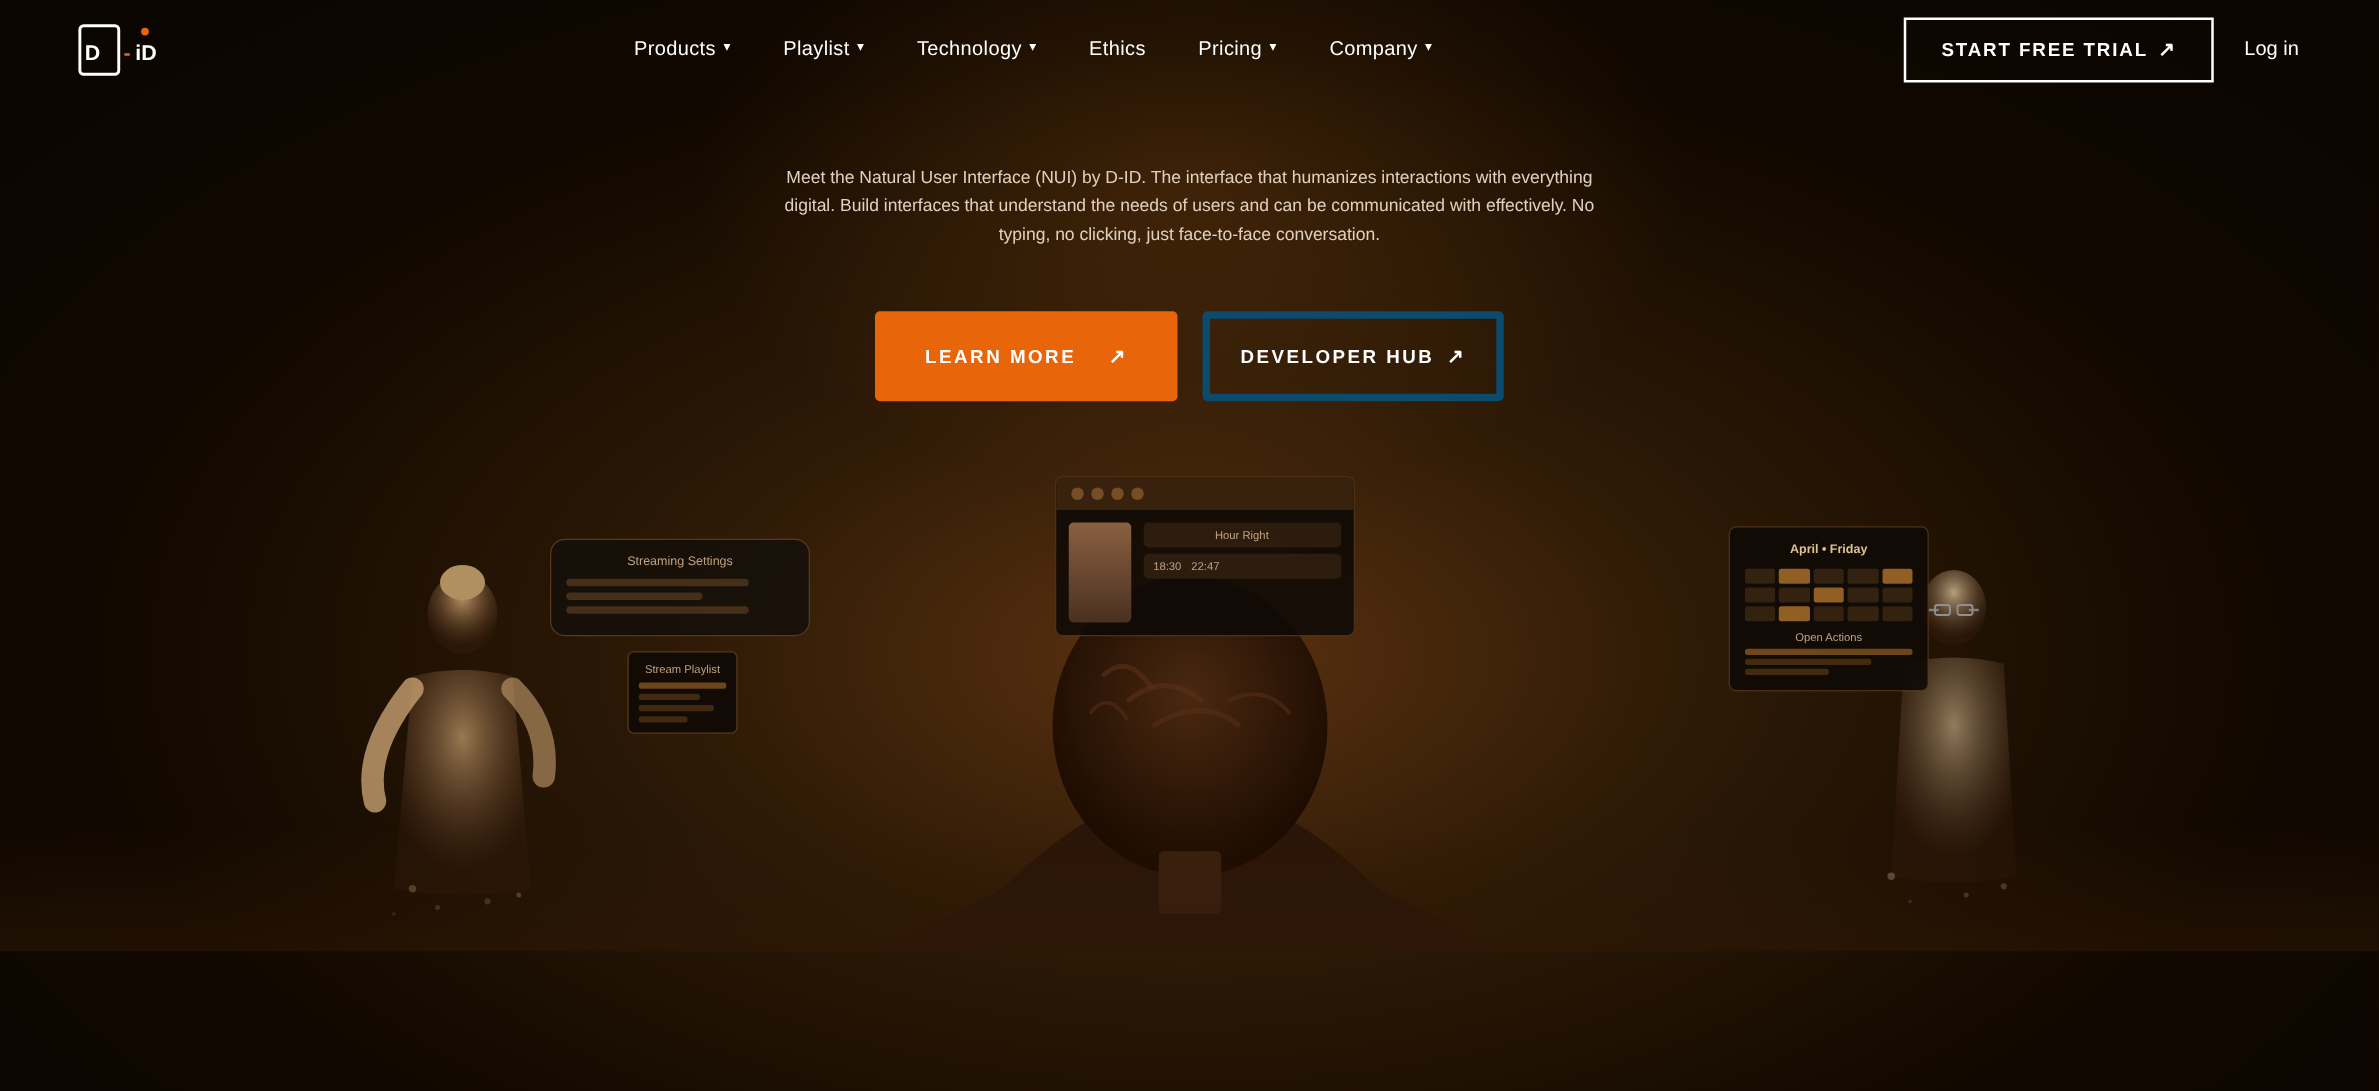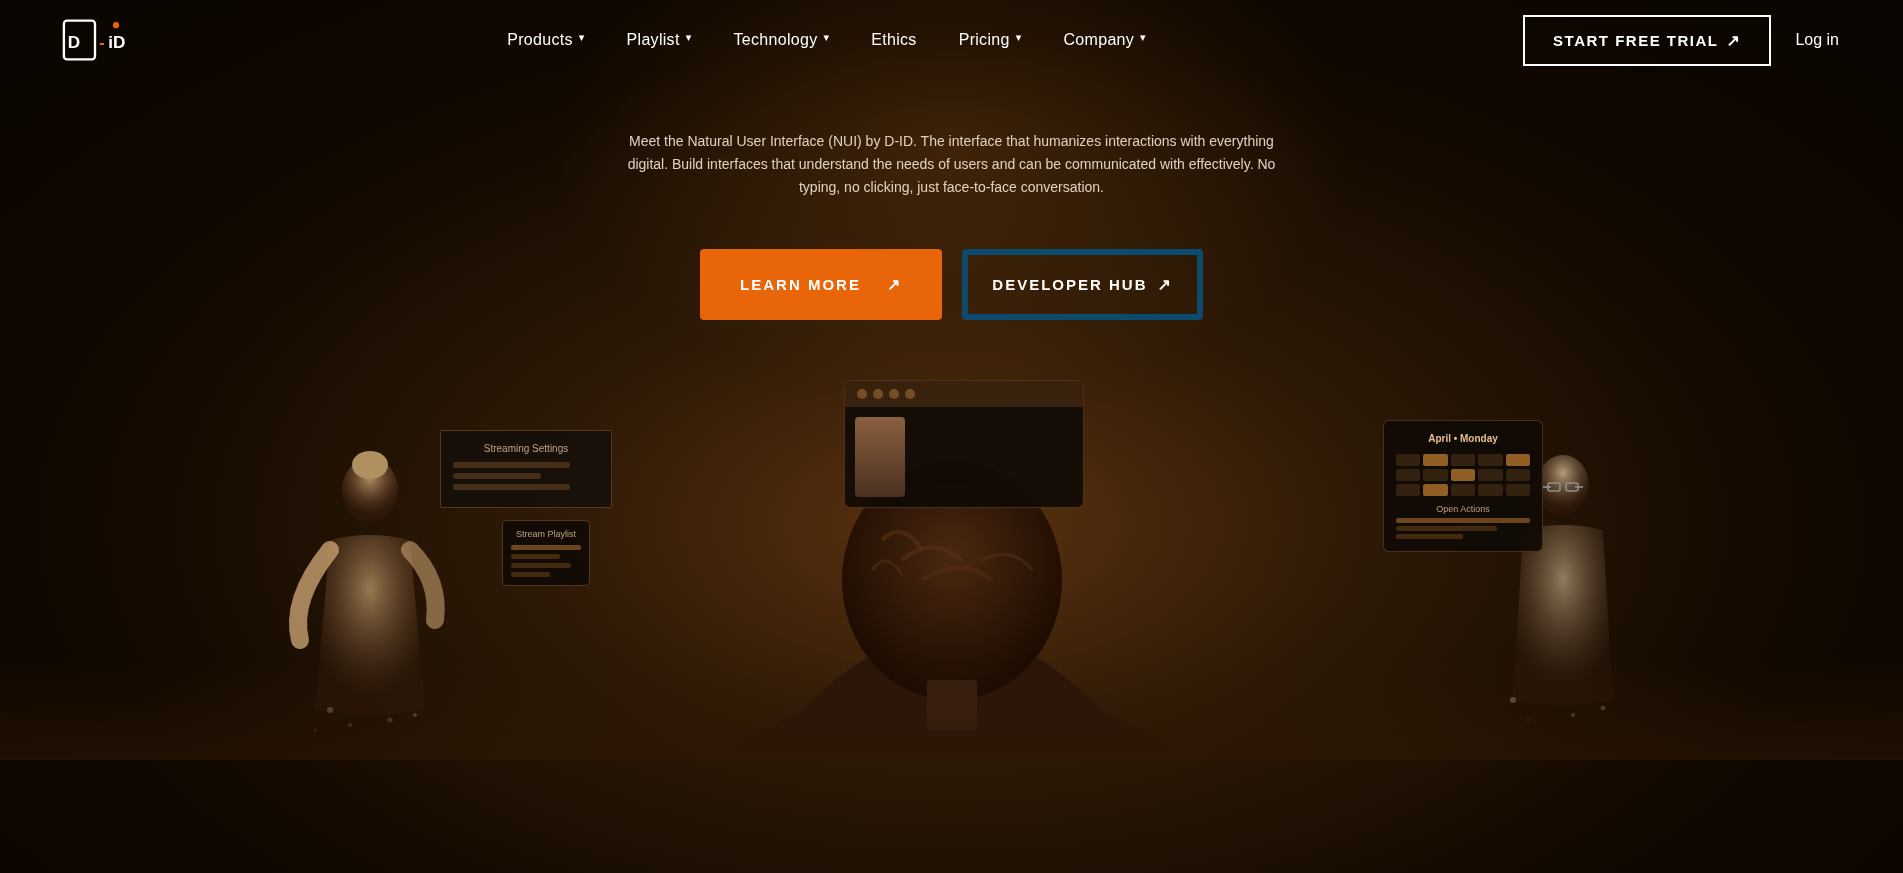--- a/index.html
+++ b/index.html
@@ -201,24 +201,24 @@
       bottom: 20px;
       width: 180px;
       height: 300px;
     }
 
     
     .panel-left {
       position: absolute;
       left: 440px;
       top: 70px;
-      width: 172px;
+      width: 208px;
       background: rgba(20, 15, 10, 0.85);
       border: 1px solid rgba(180,120,60,0.4);
-      border-radius: 2px;
+      border-radius: 12px;
       padding: 12px;
     }
 
     .panel-title {
       font-size: 10px;
       color: #c0a080;
       margin-bottom: 8px;
     }
 
     .panel-line {
@@ -492,20 +492,27 @@
 
     <div class="panel-center">
       <div class="panel-center-header">
         <div class="panel-dot"></div>
         <div class="panel-dot"></div>
         <div class="panel-dot"></div>
         <div class="panel-dot"></div>
       </div>
       <div class="panel-center-body">
         <div class="avatar-placeholder"></div>
+        <div class="panel-stats">
+          <div class="stat-block">Hour Right</div>
+          <div class="stat-block" style="display:flex; gap:8px;">
+            <span>18:30</span>
+            <span>22:47</span>
+          </div>
+        </div>
       </div>
     </div>
 
     <div class="person-right">
       <svg class="silhouette" viewBox="0 0 180 300">
         <defs>
           <radialGradient id="personGrad2" cx="50%" cy="30%" r="60%">
             <stop offset="0%" stop-color="#d0b890" stop-opacity="0.85"></stop>
             <stop offset="100%" stop-color="#402010" stop-opacity="0.3"></stop>
           </radialGradient>
@@ -519,21 +526,21 @@
         <path d="M50 90 Q90 80 130 90 L140 260 Q90 270 40 260 Z" fill="url(#personGrad2)" opacity="0.75"></path>
 
         <circle cx="40" cy="260" r="3" fill="#d0b890" opacity="0.4"></circle>
         <circle cx="100" cy="275" r="2" fill="#d0b890" opacity="0.3"></circle>
         <circle cx="130" cy="268" r="2.5" fill="#d0b890" opacity="0.3"></circle>
         <circle cx="55" cy="280" r="1.5" fill="#d0b890" opacity="0.2"></circle>
       </svg>
     </div>
 
     <div class="panel-right">
-      <div class="panel-right-title">April • Monday</div>
+      <div class="panel-right-title">April • Friday</div>
       <div class="cal-grid">
         <div class="cal-item"></div>
         <div class="cal-item active"></div>
         <div class="cal-item"></div>
         <div class="cal-item"></div>
         <div class="cal-item active"></div>
         <div class="cal-item"></div>
         <div class="cal-item"></div>
         <div class="cal-item active"></div>
         <div class="cal-item"></div>

